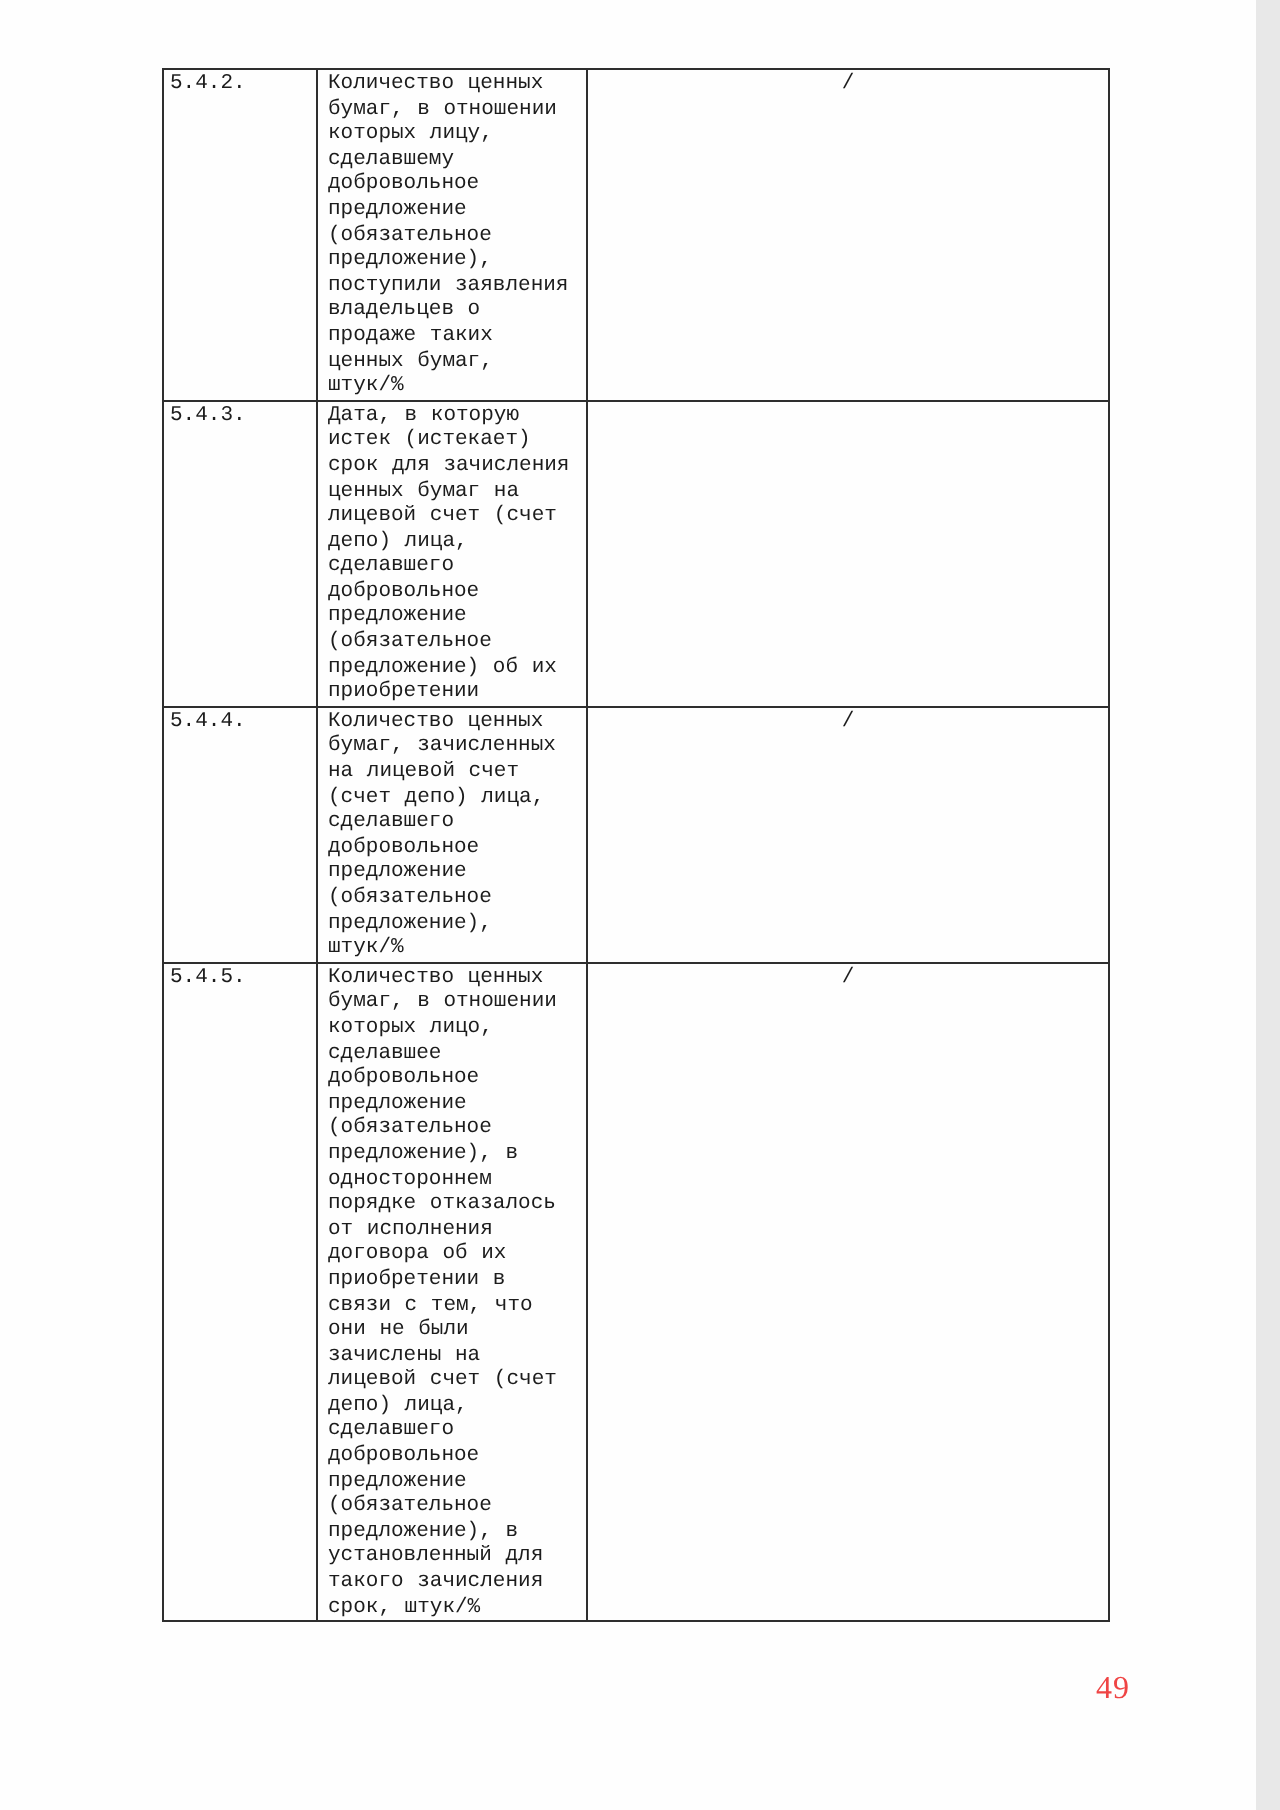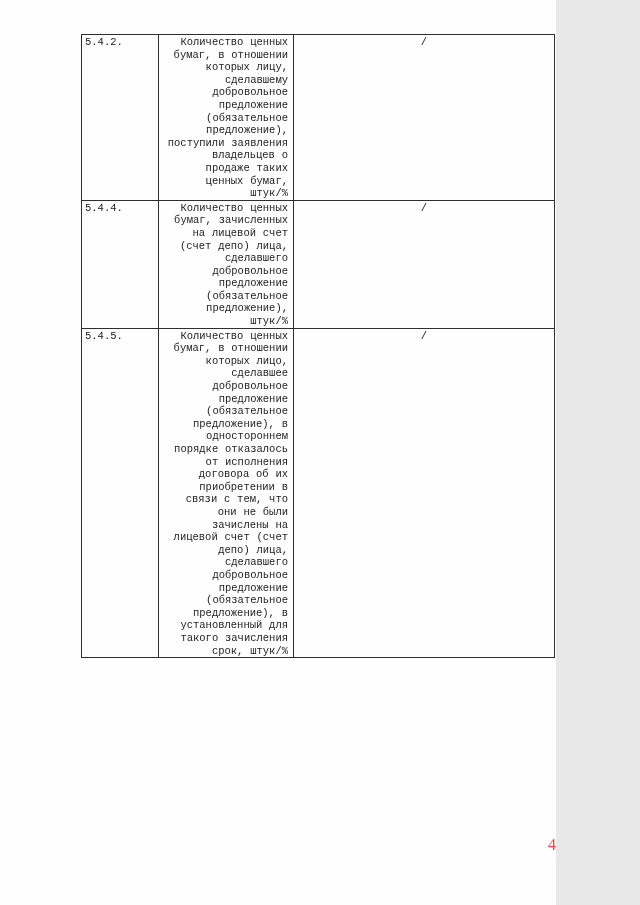--- a/index.html
+++ b/index.html
@@ -1,19 +1,19 @@
 <!DOCTYPE html>
 <html><head>
 <meta charset="utf-8">
 <style>
   * { margin: 0; padding: 0; box-sizing: border-box; }
   html, body { background: #e8e8e8; }
   .page {
     position: relative;
-    width: 556px;
+    width: 628px;
     height: 905px;
     background: #fefefe;
     font-family: "Liberation Mono", "DejaVu Sans Mono", monospace;
     color: #1c1c1c;
     overflow: hidden;
   }
   table.doc-table {
     position: absolute;
     left: 81px;
     top: 34px;
@@ -32,21 +32,21 @@
   }
   .doc-table col.c-num  { width: 77px; }
   .doc-table col.c-desc { width: 135px; }
   .doc-table col.c-val  { width: 261px; }
   .doc-table td.num {
     text-align: left;
     padding: 1px 2px 0 3px;
     white-space: nowrap;
   }
   .doc-table td.desc {
-    text-align: right;
+    text-align: left;
     padding: 1px 5px 0 5px;
     word-spacing: 0.5px;
   }
   .doc-table td.val {
     text-align: center;
     padding: 1px 2px 0 2px;
   }
   .page-number {
     position: absolute;
     left: 548px;
@@ -67,20 +67,25 @@
       <col class="c-num">
       <col class="c-desc">
       <col class="c-val">
     </colgroup>
     <tbody>
       <tr style="height:164px;">
         <td class="num">5.4.2.</td>
         <td class="desc">Количество ценных бумаг, в отношении которых лицу, сделавшему добровольное предложение (обязательное предложение), поступили заявления владельцев о продаже таких ценных бумаг, штук/%</td>
         <td class="val">/</td>
       </tr>
+      <tr style="height:148px;">
+        <td class="num">5.4.3.</td>
+        <td class="desc">Дата, в которую истек (истекает) срок для зачисления ценных бумаг на лицевой счет (счет депо) лица, сделавшего добровольное предложение (обязательное предложение) об их приобретении</td>
+        <td class="val"></td>
+      </tr>
       <tr style="height:123px;">
         <td class="num">5.4.4.</td>
         <td class="desc">Количество ценных бумаг, зачисленных на лицевой счет (счет депо) лица, сделавшего добровольное предложение (обязательное предложение), штук/%</td>
         <td class="val">/</td>
       </tr>
       <tr style="height:327px;">
         <td class="num">5.4.5.</td>
         <td class="desc">Количество ценных бумаг, в отношении которых лицо, сделавшее добровольное предложение (обязательное предложение), в одностороннем порядке отказалось от исполнения договора об их приобретении в связи с тем, что они не были зачислены на лицевой счет (счет депо) лица, сделавшего добровольное предложение (обязательное предложение), в установленный для такого зачисления срок, штук/%</td>
         <td class="val">/</td>
       </tr>

